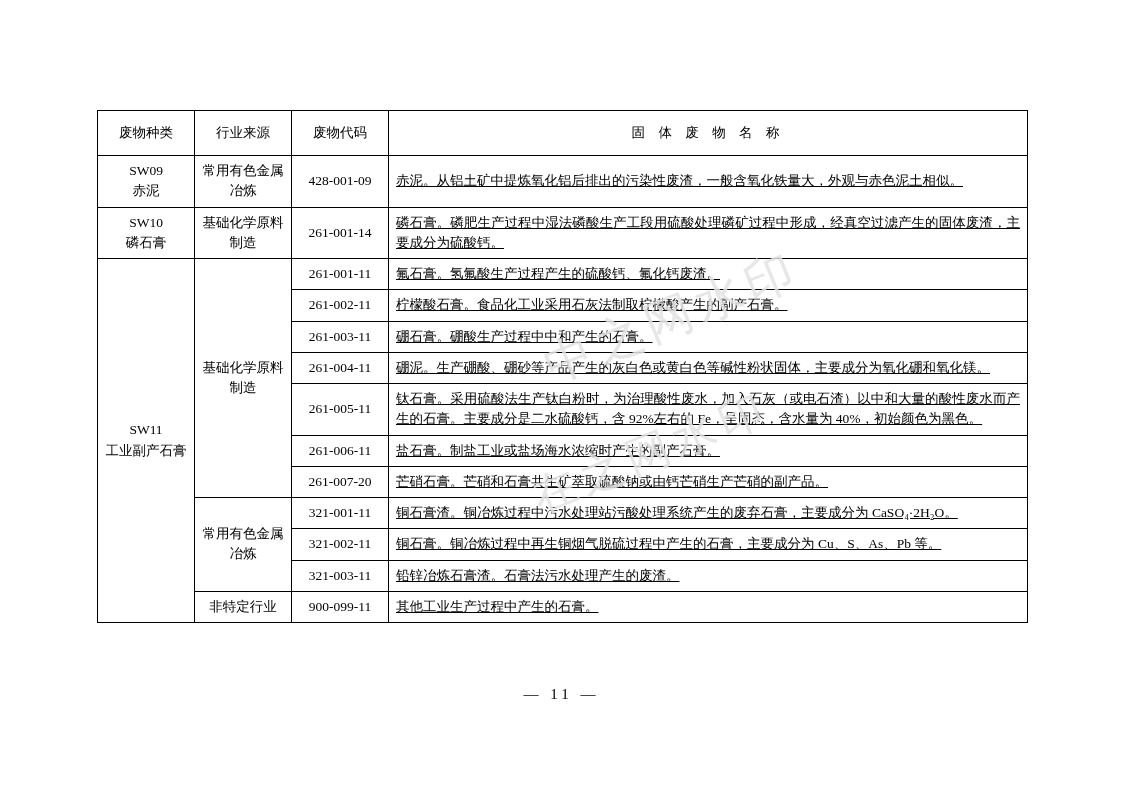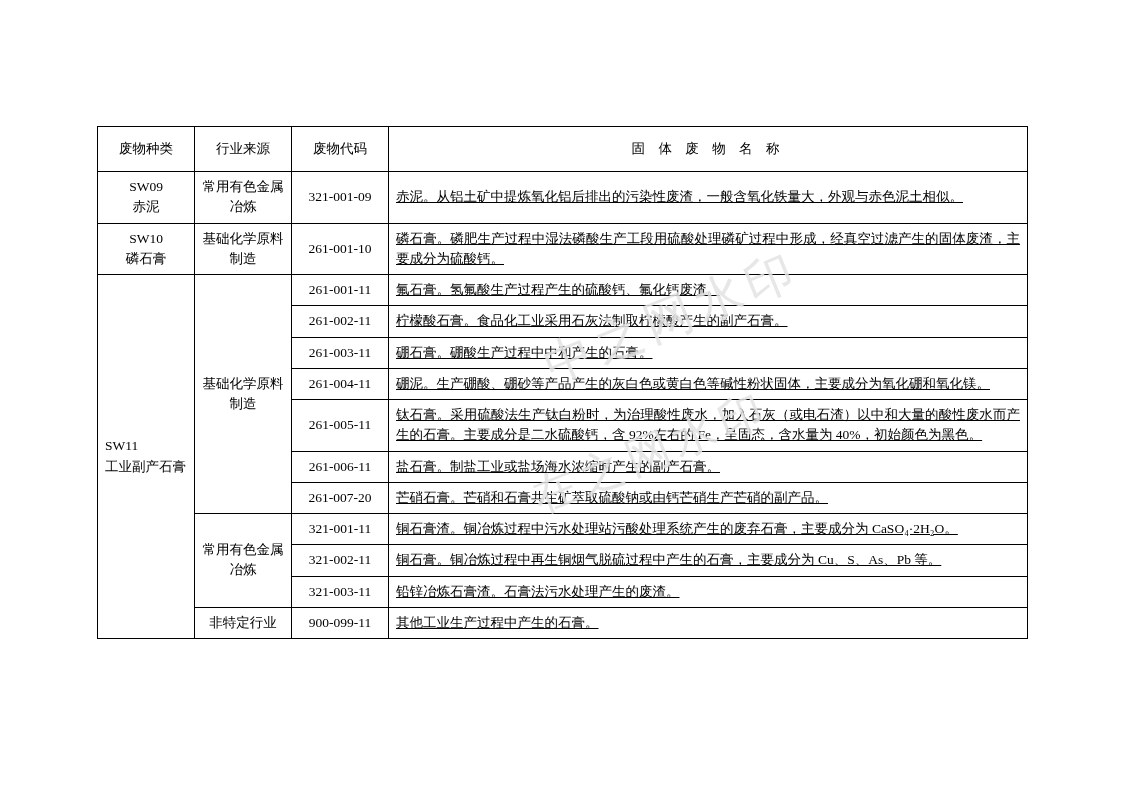--- a/index.html
+++ b/index.html
@@ -39,21 +39,21 @@
   }
   .watermark div {
     white-space: nowrap;
   }
   .wm1 { position:absolute; left: 0px;   top: 0px; }
   .wm2 { position:absolute; left: -60px; top: 120px; font-size: 44px; }
 
   table.doc {
     position: absolute;
     left: 97px;
-    top: 126px;
+    top: 110px;
     width: 930px;
     border-collapse: collapse;
     table-layout: fixed;
     z-index: 2;
   }
   table.doc td, table.doc th {
     border: 1px solid #000000;
     padding: 5px 7px;
     vertical-align: middle;
     font-size: 13.5px;
@@ -81,21 +81,21 @@
     text-align: center;
     font-family: "Liberation Serif", serif;
     letter-spacing: 0px;
   }
   .desc {
     text-align: justify;
     text-justify: inter-ideograph;
     text-decoration: underline;
   }
   .tall {
-    text-align: left;
+    text-align: center;
   }
   .footer {
     position: absolute;
     left: 0;
     top: 686px;
     width: 1123px;
     text-align: center;
     font-size: 15px;
     letter-spacing: 4px;
     z-index: 2;
@@ -130,34 +130,34 @@
 
       <tr>
         <td class="cell-sub" rowspan="1">
           <div>SW09</div>
           <div>赤泥</div>
         </td>
         <td class="cell-sub" rowspan="1">
           <div>常用有色金属</div>
           <div>冶炼</div>
         </td>
-        <td class="code">321-001-09</td>
+        <td class="code">428-001-09</td>
         <td class="desc">赤泥。从铝土矿中提炼氧化铝后排出的污染性废渣，一般含氧化铁量大，外观与赤色泥土相似。</td>
       </tr>
 
       <tr>
         <td class="cell-sub">
           <div>SW10</div>
           <div>磷石膏</div>
         </td>
         <td class="cell-sub">
           <div>基础化学原料</div>
           <div>制造</div>
         </td>
-        <td class="code">261-001-10</td>
+        <td class="code">261-001-14</td>
         <td class="desc">磷石膏。磷肥生产过程中湿法磷酸生产工段用硫酸处理磷矿过程中形成，经真空过滤产生的固体废渣，主要成分为硫酸钙。</td>
       </tr>
 
       <tr>
         <td class="tall" rowspan="11">
           <div>SW11</div>
           <div>工业副产石膏</div>
         </td>
         <td class="cell-sub" rowspan="7">
           <div>基础化学原料</div>
@@ -210,14 +210,15 @@
 
       <tr>
         <td class="cell-sub">非特定行业</td>
         <td class="code">900-099-11</td>
         <td class="desc">其他工业生产过程中产生的石膏。</td>
       </tr>
 
     </tbody>
   </table>
 
+  <div class="footer">—  11  —</div>
 
 </div>
 
 </body></html>

